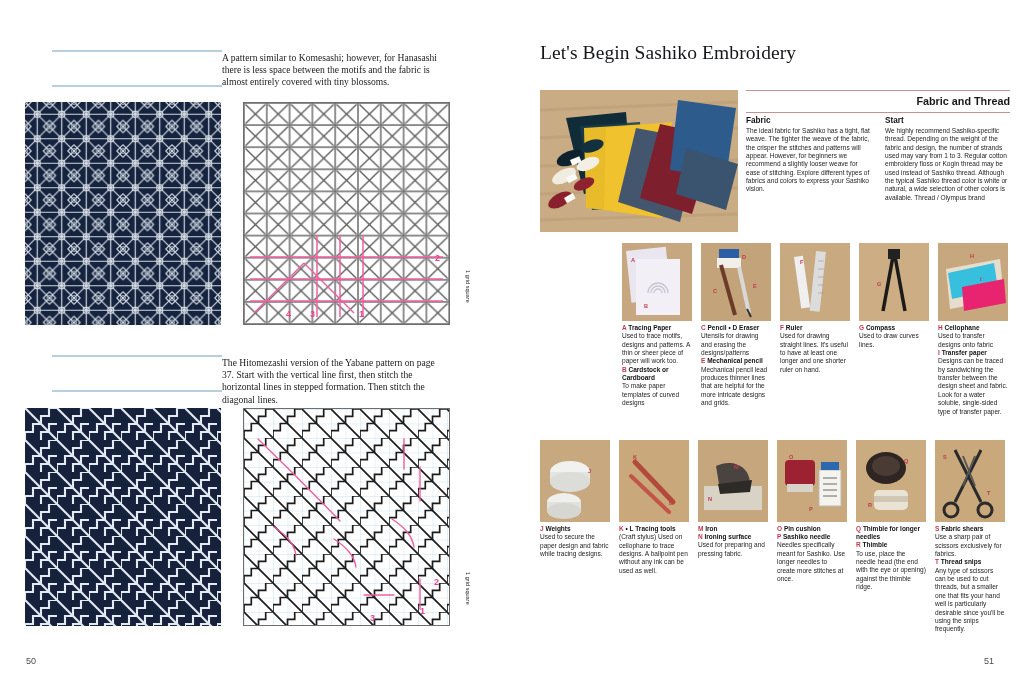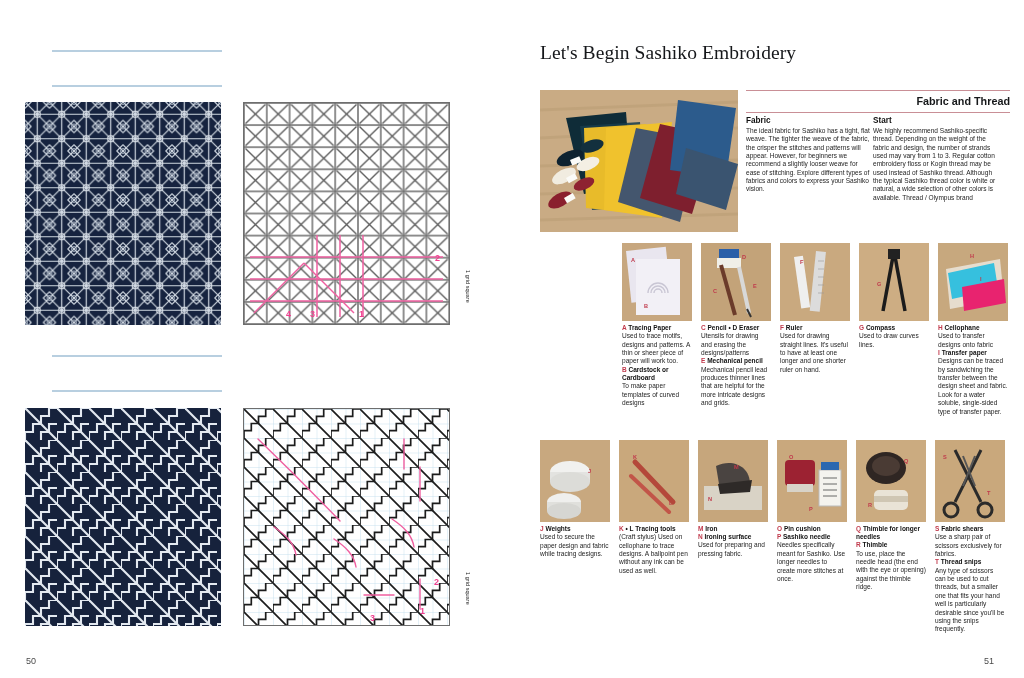--- a/index.html
+++ b/index.html
@@ -77,21 +77,21 @@
     background:#cdb391; overflow:hidden;
   }
 
   .ft-block { position:absolute; left:234px; top:90px; width:264px; }
   .ft-rule { position:absolute; left:0; height:1px; background:#c98f96; width:264px; }
   .ft-title {
     position:absolute; width:264px; text-align:center;
     font-family:"Liberation Sans", sans-serif;
     font-weight:700; font-size:10.8px; color:#16181a;
   }
-  .ft-cols { position:absolute; top:26px; left:0; width:264px; display:flex; gap:2px; }
+  .ft-cols { position:absolute; top:26px; left:0; width:264px; display:flex; gap:14px; }
   .ft-col { width:125px; }
   .ft-h {
     font-family:"Liberation Sans", sans-serif;
     font-weight:700; font-size:8.2px; color:#111; margin-bottom:2px;
   }
   .ft-p {
     font-family:"Liberation Sans", sans-serif;
     font-size:6.55px; line-height:8.35px; color:#1d1d1d;
   }
 
@@ -133,20 +133,21 @@
 <body>
 
 <div id="page">
 
   <div class="edge-bar"></div>
 
   <div class="left-page">
 
     <div class="rule-top" style="left:52px; top:50px; width:170px;"></div>
     <div class="rule-bot" style="left:52px; top:85px; width:170px;"></div>
+    <div class="sect-desc" style="left:222px; top:52px; width:215px;">A pattern similar to Komesashi; however, for Hanasashi there is less space between the motifs and the fabric is almost entirely covered with tiny blossoms.</div>
 
     <div class="swatch" style="left:25px; top:102px; width:196px; height:223px;">
       <svg width="196" height="223" viewBox="0 0 196 223">
         <rect width="196" height="223" fill="#17243f"></rect>
         <defs>
           <pattern id="hana" width="24.5" height="24.5" patternUnits="userSpaceOnUse">
             <g stroke="#dfe6ee" stroke-width="1.15" fill="none" stroke-linecap="round">
               <path d="M12.25 0 L12.25 24.5"></path>
               <path d="M0 12.25 L24.5 12.25"></path>
               <path d="M0 0 L24.5 24.5"></path>
@@ -199,20 +200,21 @@
           <text x="115" y="214">1</text>
           <text x="66" y="214">3</text>
           <text x="42" y="214">4</text>
         </g>
       </svg>
     </div>
     <div class="gridlabel" style="left:471px; top:270px; transform:rotate(90deg);">1 grid square</div>
 
     <div class="rule-top" style="left:52px; top:355px; width:170px;"></div>
     <div class="rule-bot" style="left:52px; top:390px; width:170px;"></div>
+    <div class="sect-desc" style="left:222px; top:357px; width:215px;">The Hitomezashi version of the Yabane pattern on page 37. Start with the vertical line first, then stitch the horizontal lines in stepped formation. Then stitch the diagonal lines.</div>
 
     <div class="swatch" style="left:25px; top:408px; width:196px; height:218px;">
       <svg width="196" height="218" viewBox="0 0 196 218">
         <rect width="196" height="218" fill="#16223c"></rect>
         <defs>
           <pattern id="yab" width="32" height="32" patternUnits="userSpaceOnUse">
             <g stroke="#e3e9f0" stroke-width="2.1" fill="none" stroke-linejoin="miter">
               <path d="M0 32 L0 24 L8 24 L8 16 L16 16 L16 8 L24 8 L24 0 L32 0"></path>
               <path d="M0 0 L32 32"></path>
               <path d="M16 32 L16 24 L24 24 L24 16 L32 16"></path>

